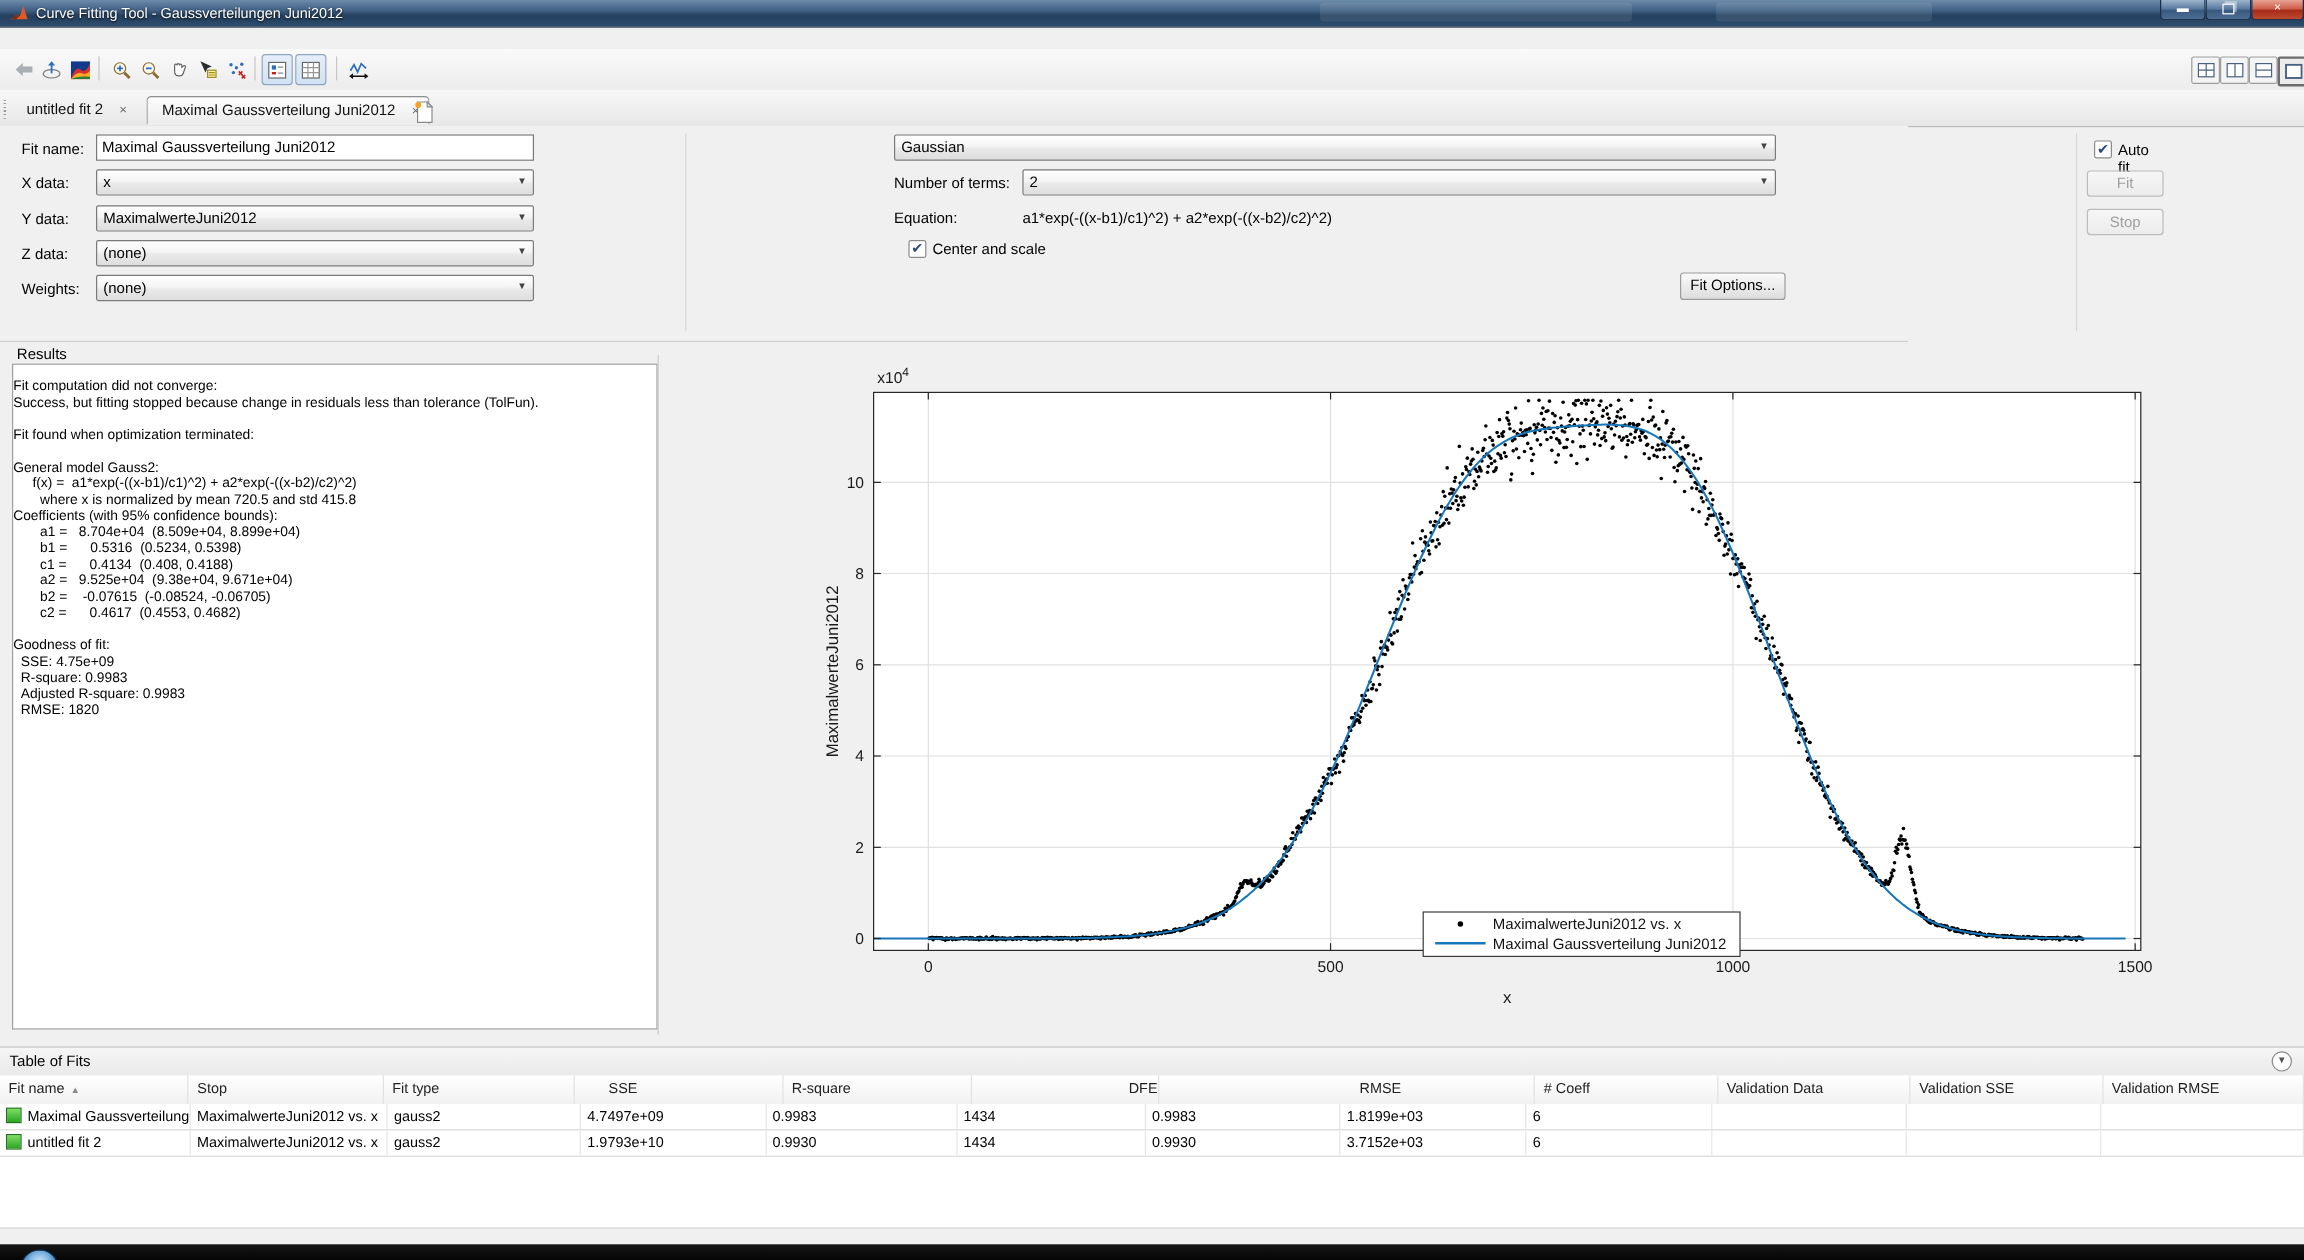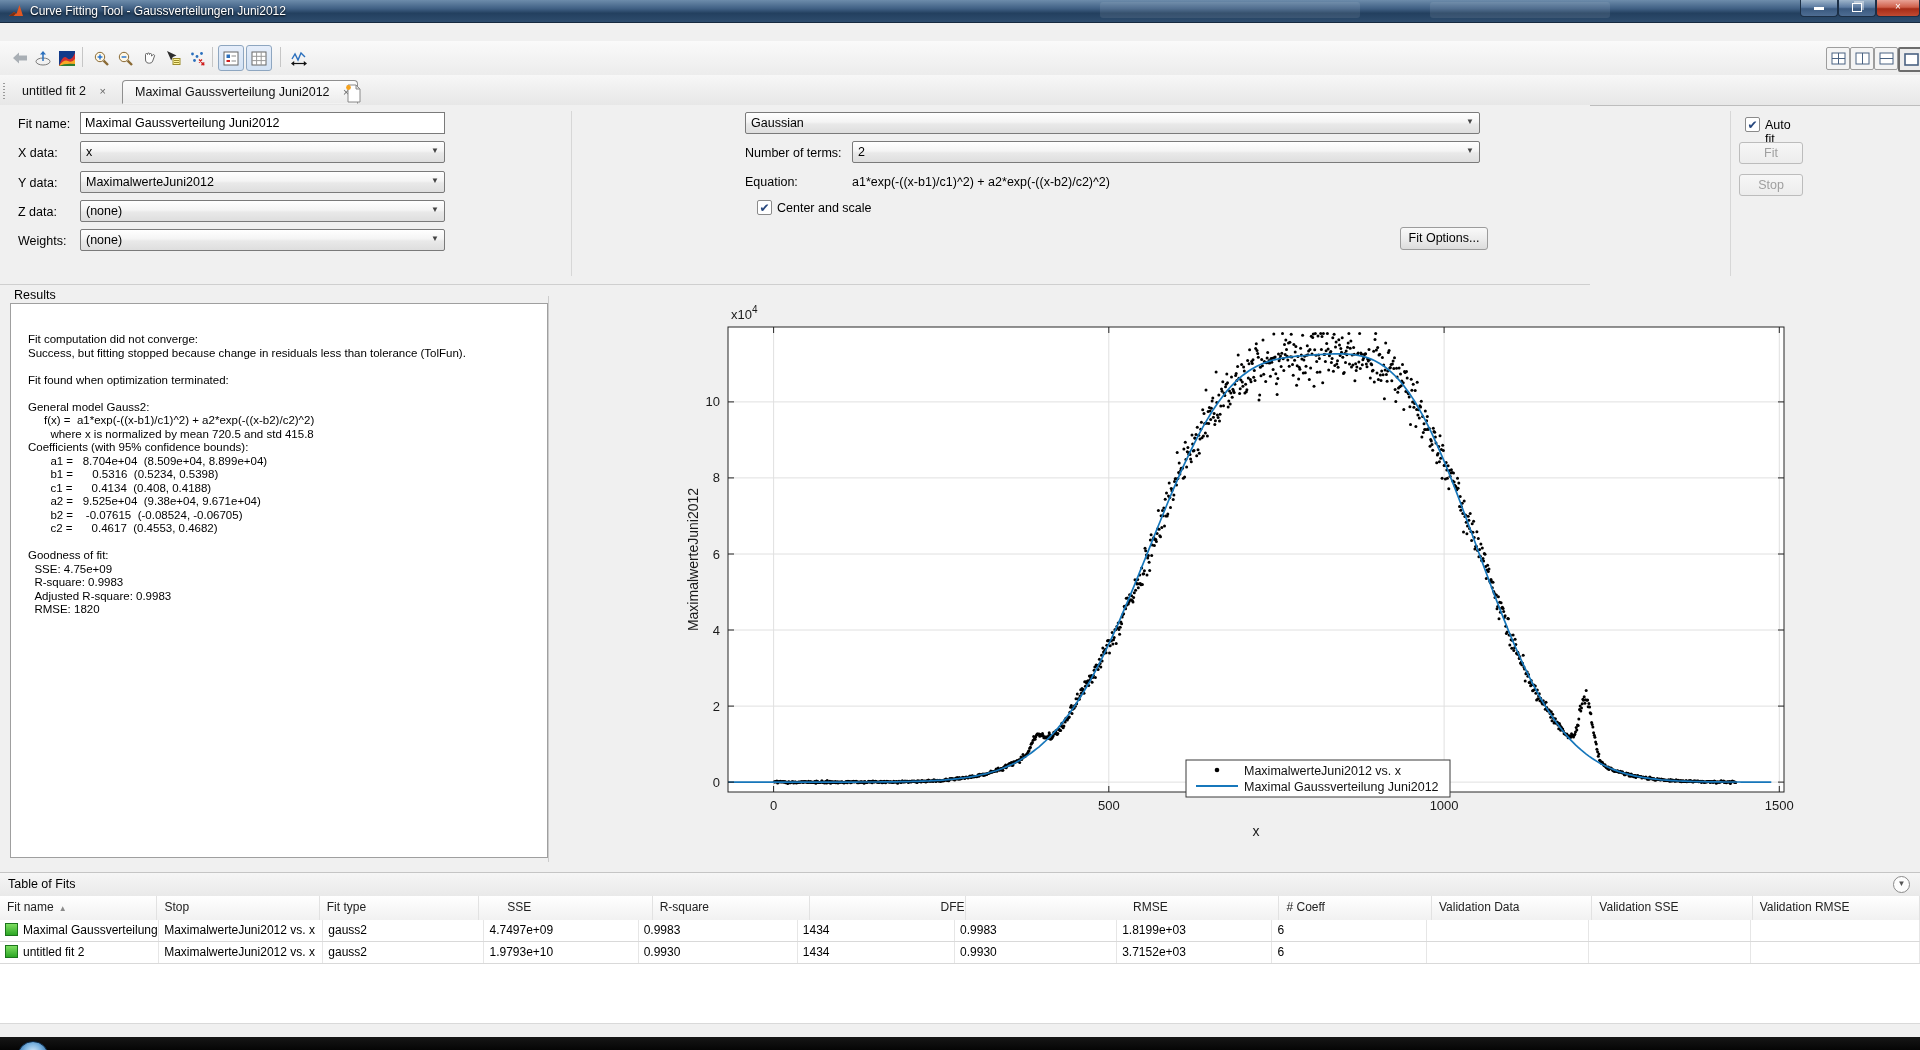--- a/index.html
+++ b/index.html
@@ -66,21 +66,21 @@
   .checkbox{position:absolute;width:13px;height:13px;border:1px solid #8a8a8a;background:#fff;
     border-radius:2px;text-align:center;}
   .checkbox .check{position:relative;top:-3px;left:0px;font-size:12px;color:#27477e;}
   .wbtn{position:absolute;border:1px solid #9c9c9c;border-radius:3px;font-size:12.5px;color:#000;
     background:linear-gradient(#f9f9f9,#eaeaea 60%,#dcdcdc);text-align:center;}
   .wbtn.disabled{color:#9f9f9f;border-color:#bcbcbc;background:linear-gradient(#f6f6f6,#ececec);}
 
   
   #results-label{left:14px;top:288px;font-size:12.5px;}
   #results-box{left:10px;top:303px;width:536px;height:553px;background:#fff;border:1px solid #9f9f9f;}
-  #results-pre{margin:17px;padding:12px 8px 0 0;font-family:"Liberation Sans",sans-serif;
+  #results-pre{margin:0;padding:12px 8px 0 0;font-family:"Liberation Sans",sans-serif;
     font-size:11.5px;line-height:13.5px;color:#000;white-space:pre-wrap;}
 
   
   #plot-pane{left:551px;top:296px;width:1369px;height:566px;background:#f0f0f0;}
   #plot-svg text{font-family:"Liberation Sans",sans-serif;}
   #splitter{left:548px;top:296px;width:1px;height:566px;background:#cccccc;}
 
   
   #tof-band{left:0;top:872px;width:1920px;height:23px;background:linear-gradient(#f6f6f6,#e9e9e9);
     border-top:1px solid #c5c5c5;border-bottom:1px solid #d5d5d5;}

